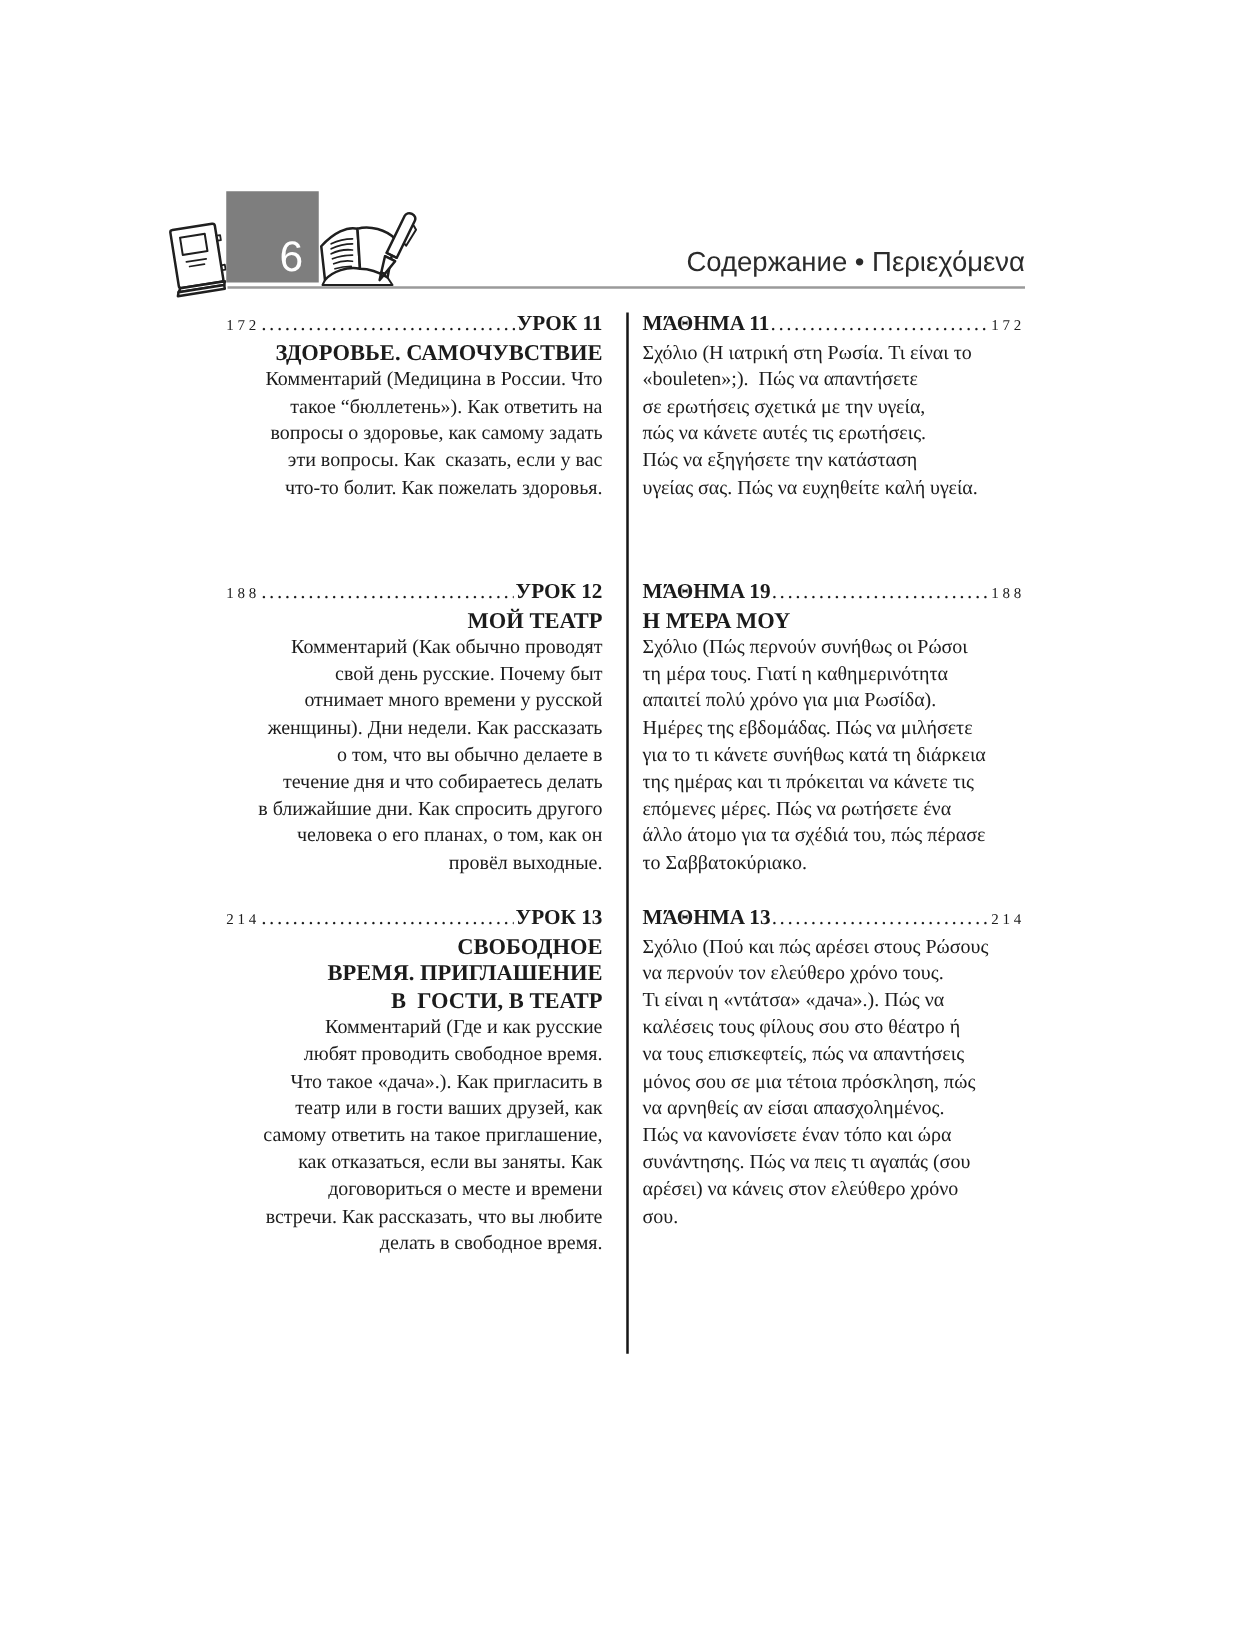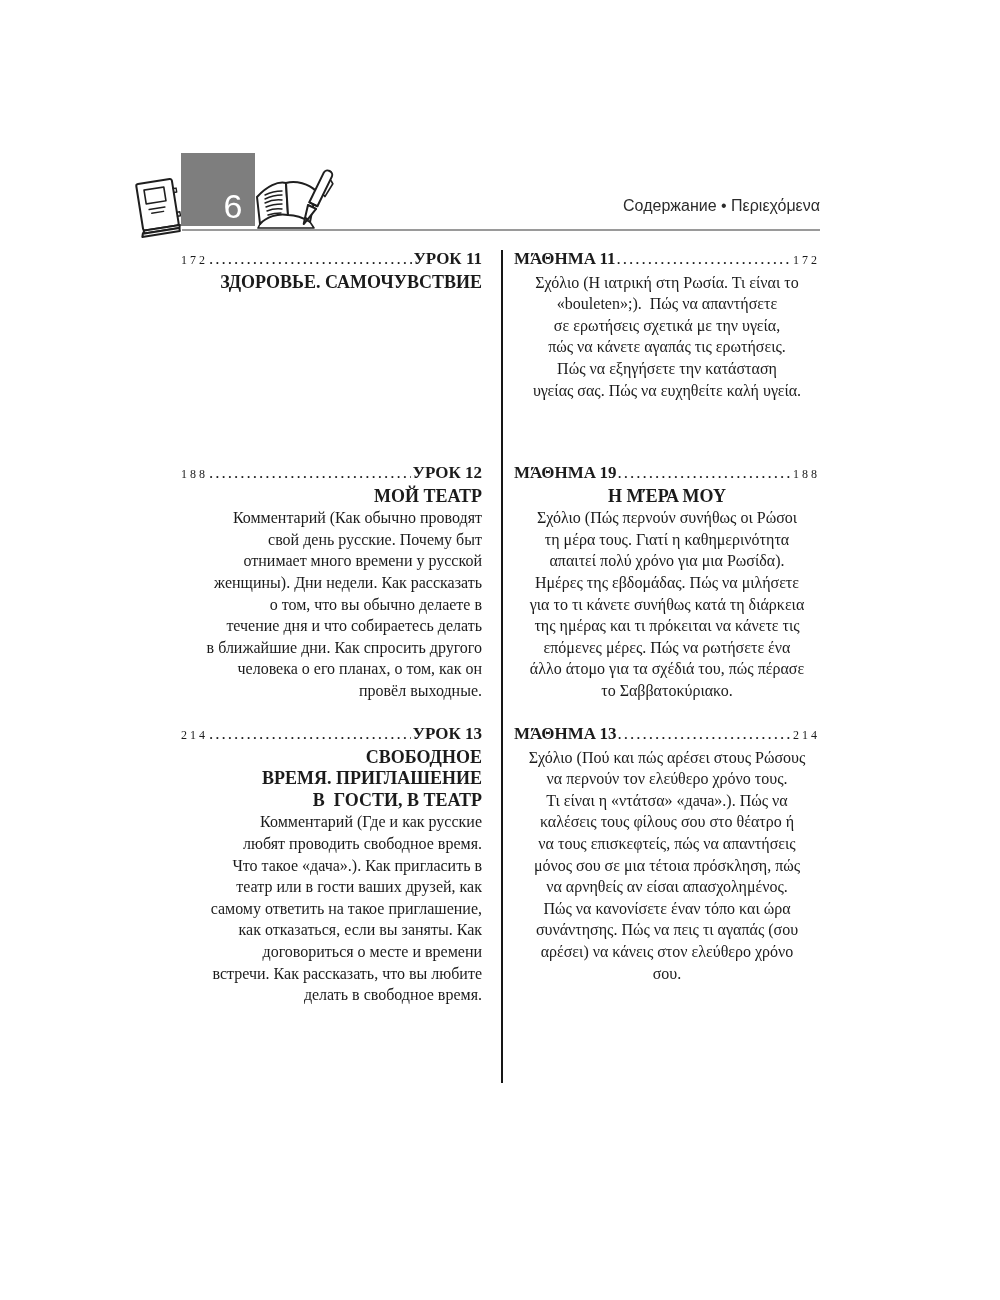--- a/index.html
+++ b/index.html
@@ -14,21 +14,21 @@
   .pagenum-box {
     position:absolute; left:181px; top:153px; width:74px; height:73px;
     background:#7e7e7e; display:flex; align-items:flex-end; justify-content:center;
   }
   .pagenum-box span {
     font-family:"Liberation Sans", sans-serif; font-size:34px; line-height:1;
     color:#ffffff; transform:translateX(15px); padding-bottom:3px;
   }
   .header-title {
     position:absolute; top:197px; right:180px;
-    font-family:"Liberation Sans", sans-serif; font-size:16px; color:#2b2b2b;
+    font-family:"Liberation Sans", sans-serif; font-size:22px; color:#2b2b2b;
     white-space:nowrap;
   }
   .header-rule {
     position:absolute; left:182px; top:229px; width:638px; height:2px;
     background:#9a9a9a;
   }
   .icon { position:absolute; }
   .icon svg { display:block; }
   .icon path, .icon rect { fill:#ffffff; stroke:#1f1f1f; stroke-width:2; stroke-linejoin:round; stroke-linecap:round; }
   .icon .thin { stroke-width:1.4; fill:none; }
@@ -42,21 +42,21 @@
     position:absolute; left:501px; top:250px; width:2px; height:833px;
     background:#161616;
   }
 
   
   .toc { position:absolute; left:181px; top:248px; width:639px; }
   .sec { display:flex; }
   .sec-1 { height:214px; }
   .sec-2 { height:261px; }
   .col-left  { width:320px; padding-right:19px; text-align:right; }
-  .col-right { width:319px; padding-left:13px; text-align:center; }
+  .col-right { width:319px; padding-left:13px; text-align:left; }
 
   .leader-row { display:flex; align-items:baseline; font-size:17px; line-height:21.6px; }
   .pnum   { letter-spacing:3px; white-space:nowrap; font-size:12px; }
   .lesson { font-weight:bold; white-space:nowrap; }
   .dots   { flex:1 1 auto; overflow:hidden; white-space:nowrap; letter-spacing:2px; margin:0 1px; }
   .dots::before { content:"...................................................................................................."; }
 
   .sec-title {
     margin:0; font-size:18px; font-weight:bold; line-height:21.6px;
     white-space:pre-wrap;
@@ -116,31 +116,36 @@
   <main class="toc">
 
     <section class="sec sec-1">
       <div class="col-left">
         <div class="leader-row">
           <span class="pnum">172</span>
           <span class="dots"></span>
           <span class="lesson">УРОК 11</span>
         </div>
         <h3 class="sec-title">ЗДОРОВЬЕ. САМОЧУВСТВИЕ</h3>
+        <p class="sec-body">Комментарий (Медицина в России. Что
+такое “бюллетень»). Как ответить на
+вопросы о здоровье, как самому задать
+эти вопросы. Как  сказать, если у вас
+что-то болит. Как пожелать здоровья.</p>
       </div>
       <div class="col-right">
         <div class="leader-row">
           <span class="lesson">ΜΆΘΗΜΑ 11</span>
           <span class="dots"></span>
           <span class="pnum">172</span>
         </div>
         <p class="sec-body">Σχόλιο (Η ιατρική στη Ρωσία. Τι είναι το
 «bouleten»;).  Πώς να απαντήσετε
 σε ερωτήσεις σχετικά με την υγεία,
-πώς να κάνετε αγαπάς τις ερωτήσεις.
+πώς να κάνετε αυτές τις ερωτήσεις.
 Πώς να εξηγήσετε την κατάσταση
 υγείας σας. Πώς να ευχηθείτε καλή υγεία.</p>
       </div>
     </section>
 
     <section class="sec sec-2">
       <div class="col-left">
         <div class="leader-row">
           <span class="pnum">188</span>
           <span class="dots"></span>

